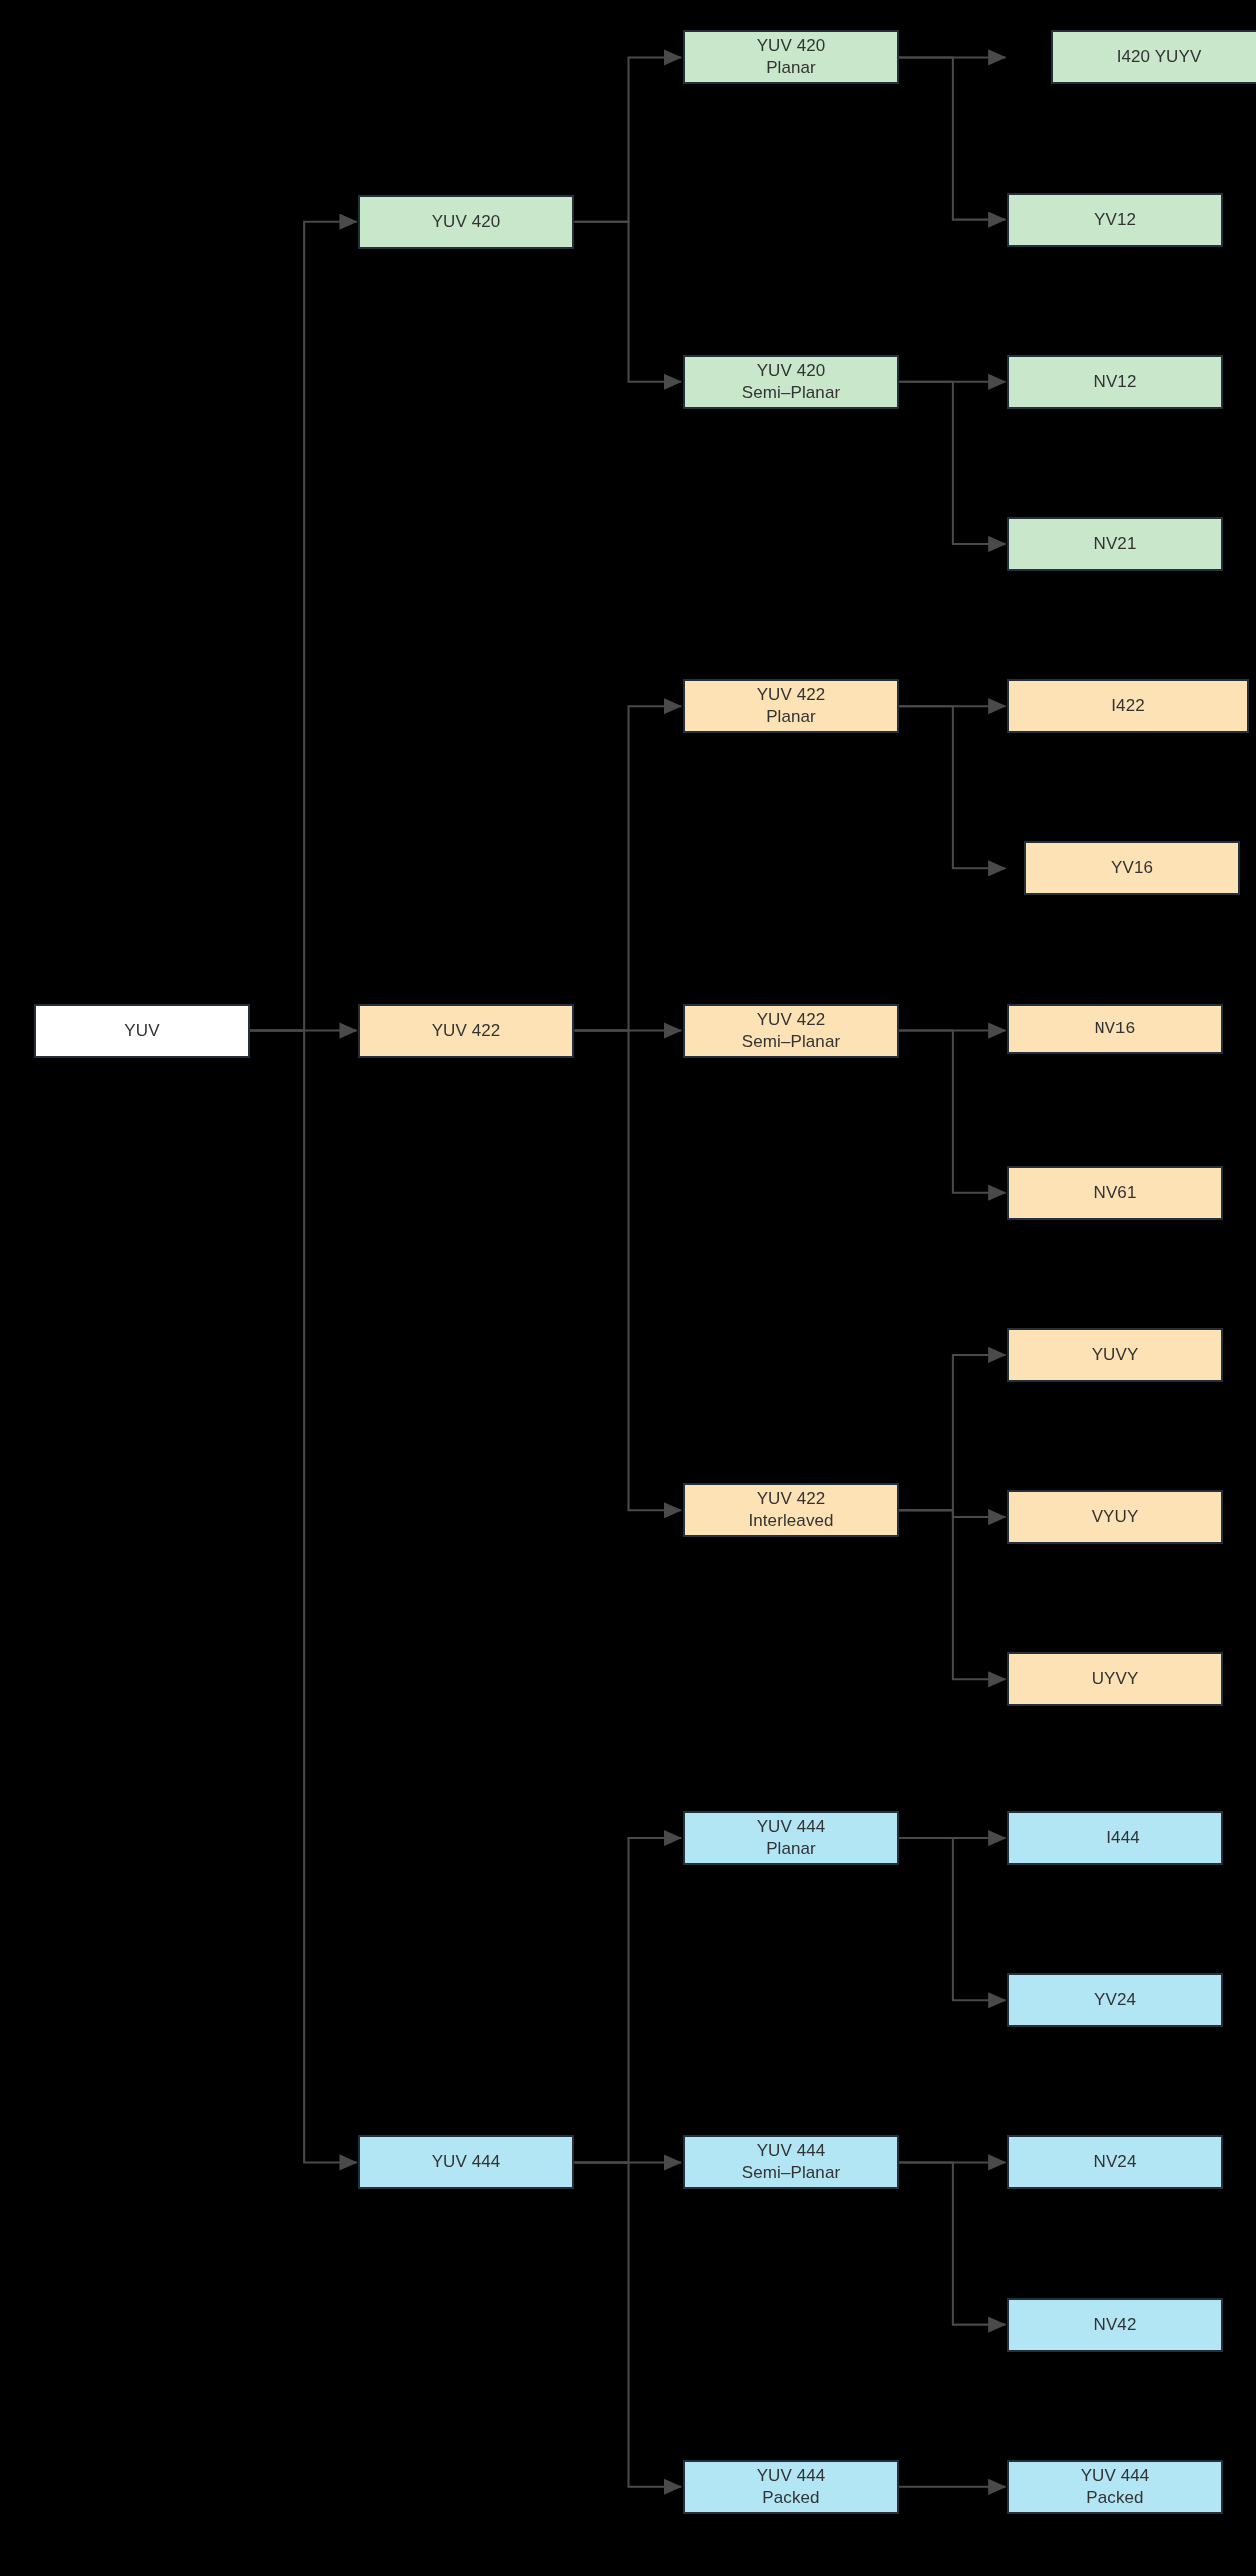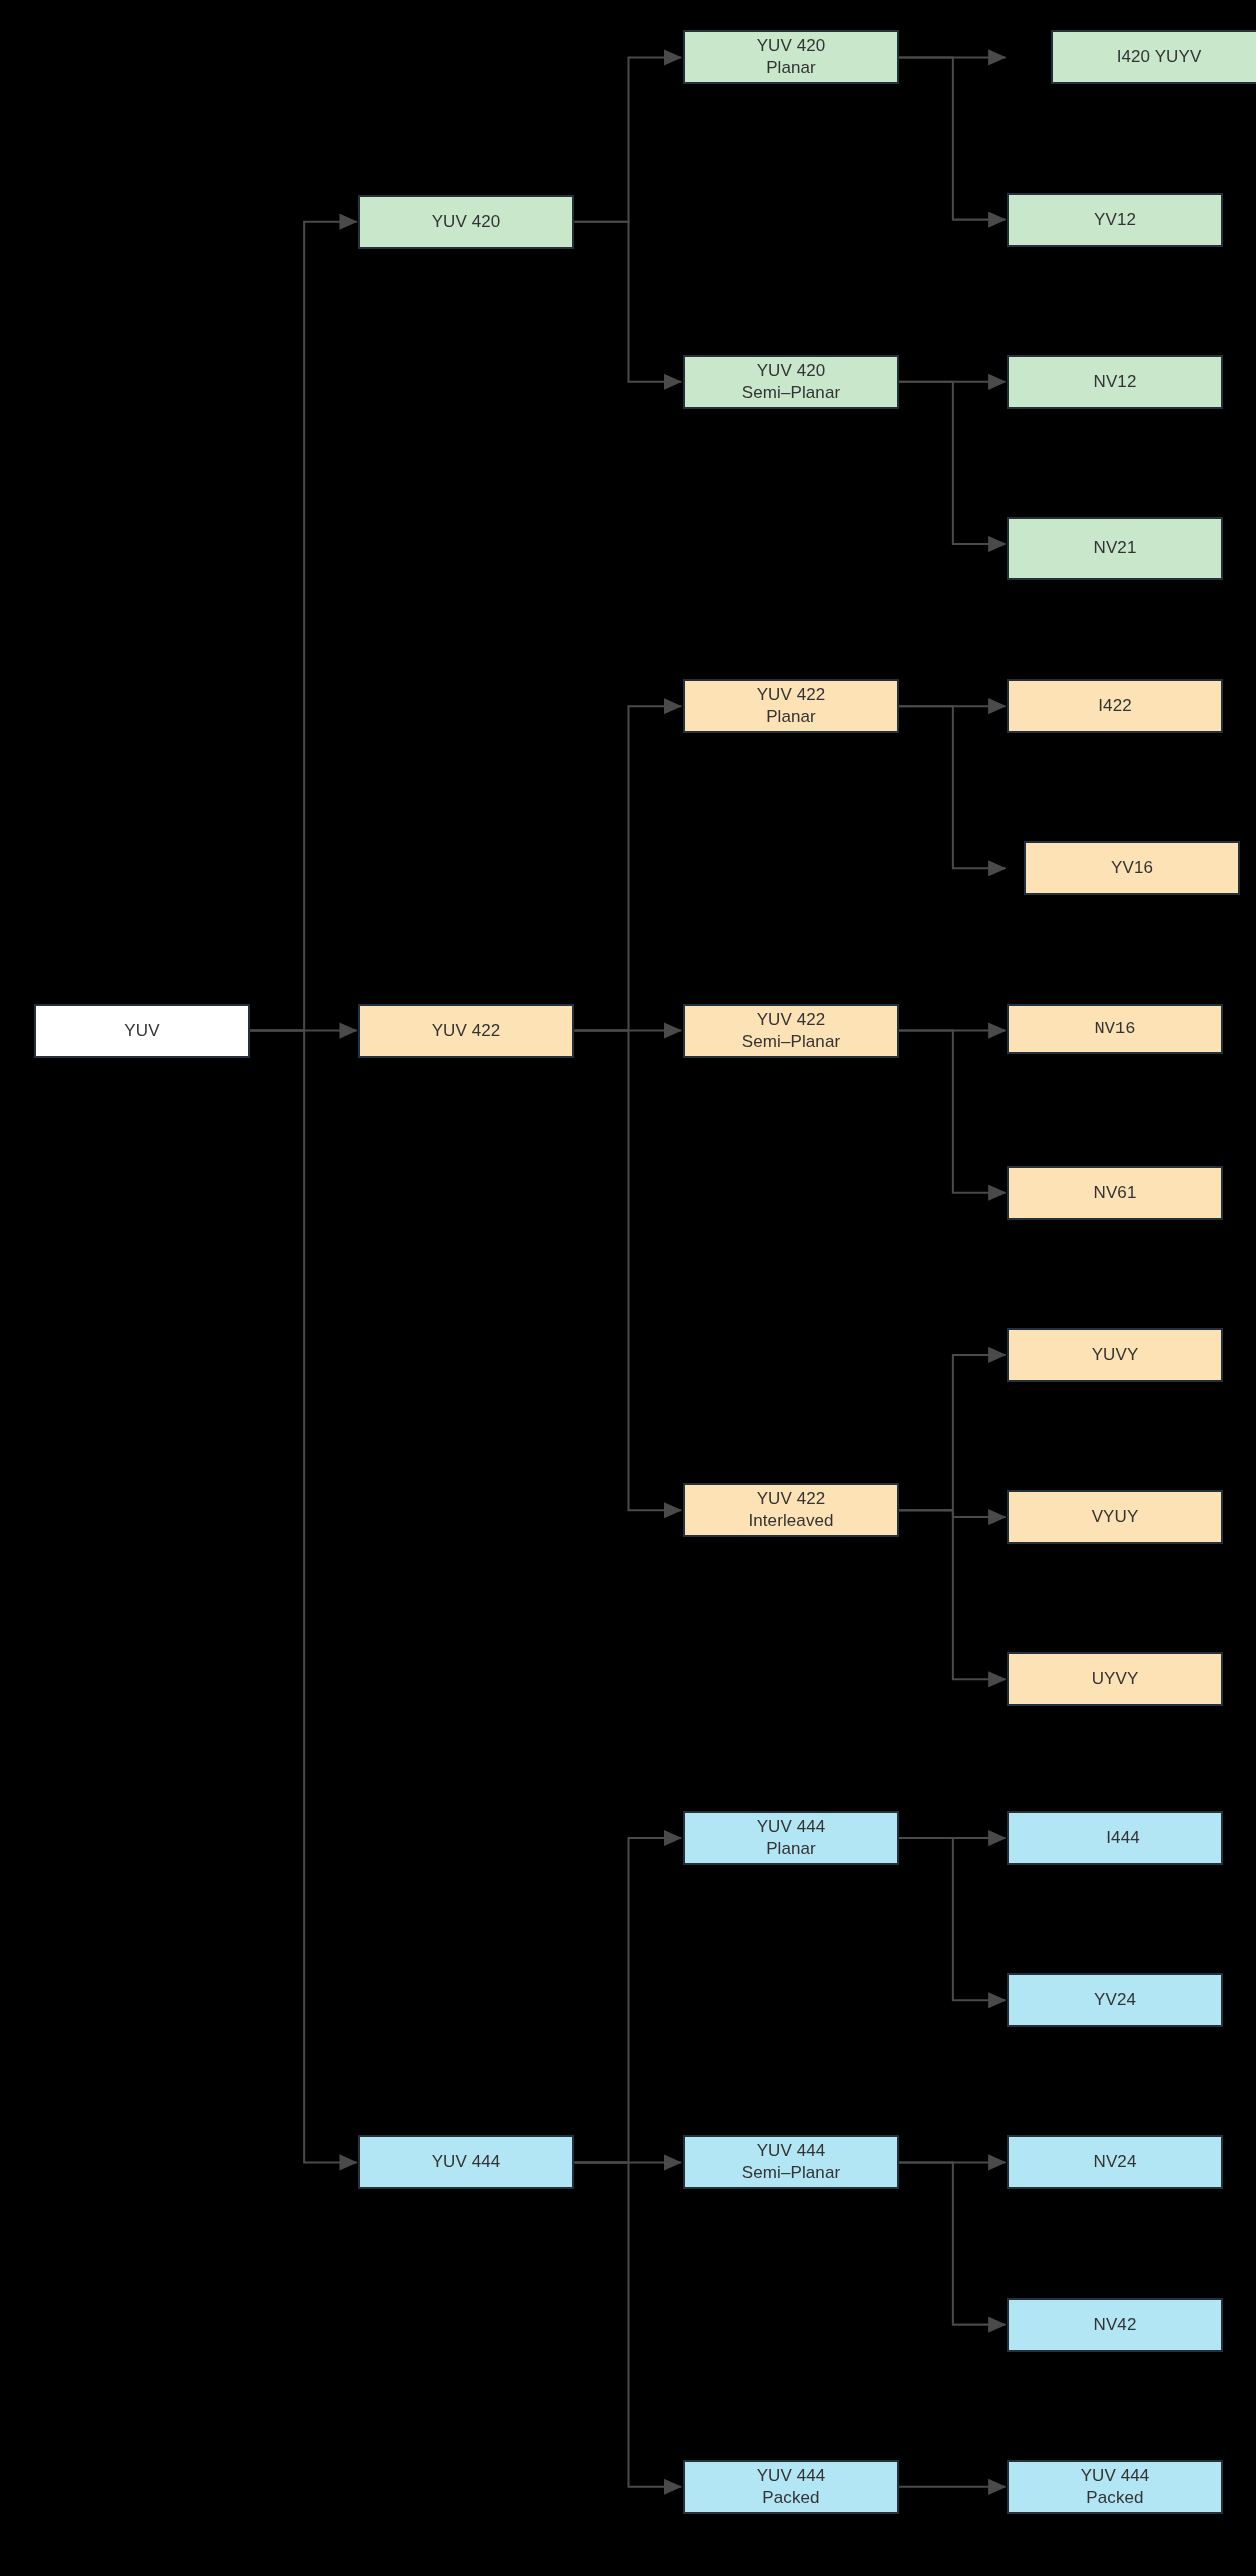--- a/index.html
+++ b/index.html
@@ -97,22 +97,22 @@
       <div class="node n-green" style="left: 683px; top: 355px; width: 216px; height: 54px;"><span>YUV 420</span><span class="l2">Semi–Planar</span></div>
       <div class="node n-orange" style="left: 683px; top: 679px; width: 216px; height: 54px;"><span>YUV 422</span><span class="l2">Planar</span></div>
       <div class="node n-orange" style="left: 683px; top: 1004px; width: 216px; height: 54px;"><span>YUV 422</span><span class="l2">Semi–Planar</span></div>
       <div class="node n-orange" style="left: 683px; top: 1483px; width: 216px; height: 54px;"><span>YUV 422</span><span class="l2">Interleaved</span></div>
       <div class="node n-blue" style="left: 683px; top: 1811px; width: 216px; height: 54px;"><span>YUV 444</span><span class="l2">Planar</span></div>
       <div class="node n-blue" style="left: 683px; top: 2135px; width: 216px; height: 54px;"><span>YUV 444</span><span class="l2">Semi–Planar</span></div>
       <div class="node n-blue" style="left: 683px; top: 2460px; width: 216px; height: 54px;"><span>YUV 444</span><span class="l2">Packed</span></div>
       <div class="node n-green" style="left: 1007px; top: 30px; width: 216px; height: 54px; margin-left: 44px;"><span>I420 YUYV</span></div>
       <div class="node n-green" style="left: 1007px; top: 193px; width: 216px; height: 54px;"><span>YV12</span></div>
       <div class="node n-green" style="left: 1007px; top: 355px; width: 216px; height: 54px;"><span>NV12</span></div>
-      <div class="node n-green" style="left: 1007px; top: 517px; width: 216px; height: 63px;"><span>NV21</span></div>
-      <div class="node n-orange" style="left: 1007px; top: 679px; width: 216px; height: 54px;"><span>I422</span></div>
+      <div class="node n-green" style="left: 1007px; top: 517px; width: 216px; height: 54px;"><span>NV21</span></div>
+      <div class="node n-orange" style="left: 1007px; top: 679px; width: 242px; height: 54px;"><span>I422</span></div>
       <div class="node n-orange" style="left: 1007px; top: 841px; width: 216px; height: 54px; margin-left: 17px;"><span>YV16</span></div>
       <div class="node n-orange" style="left: 1007px; top: 1004px; width: 216px; height: 50px; font-family: Liberation Mono, monospace;"><span>NV16</span></div>
       <div class="node n-orange" style="left: 1007px; top: 1166px; width: 216px; height: 54px;"><span>NV61</span></div>
       <div class="node n-orange" style="left: 1007px; top: 1328px; width: 216px; height: 54px;"><span>YUVY</span></div>
       <div class="node n-orange" style="left: 1007px; top: 1490px; width: 216px; height: 54px;"><span>VYUY</span></div>
       <div class="node n-orange" style="left: 1007px; top: 1652px; width: 216px; height: 54px;"><span>UYVY</span></div>
       <div class="node n-blue" style="left: 1007px; top: 1811px; width: 216px; height: 54px; padding-left: 16px;"><span>I444</span></div>
       <div class="node n-blue" style="left: 1007px; top: 1973px; width: 216px; height: 54px;"><span>YV24</span></div>
       <div class="node n-blue" style="left: 1007px; top: 2135px; width: 216px; height: 54px;"><span>NV24</span></div>
       <div class="node n-blue" style="left: 1007px; top: 2298px; width: 216px; height: 54px;"><span>NV42</span></div>

